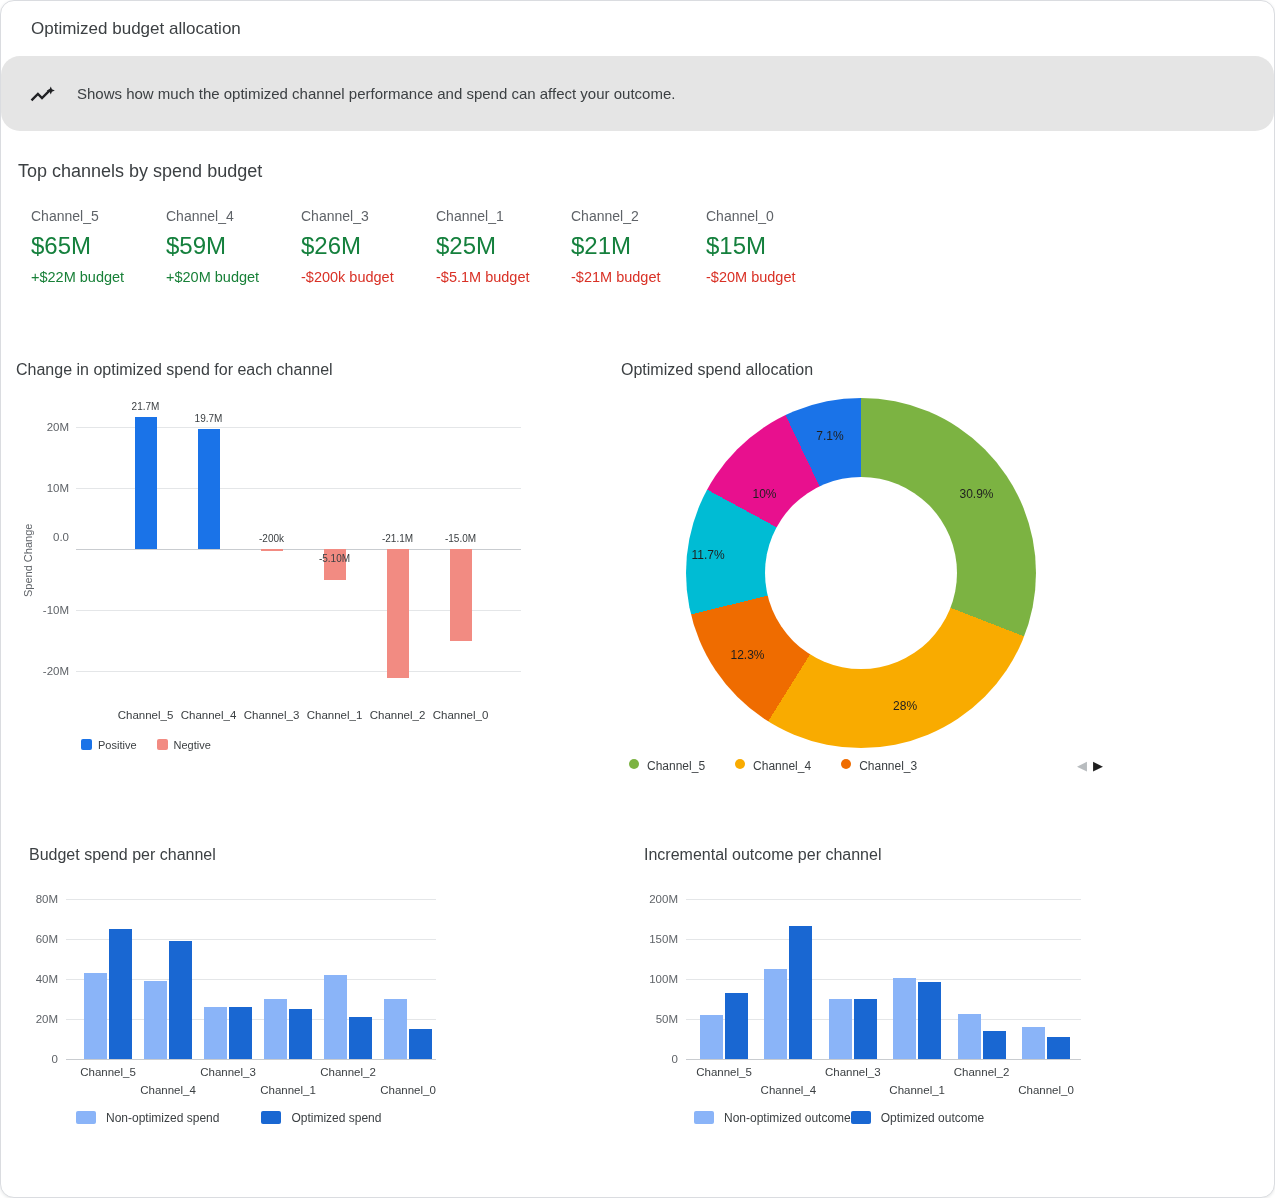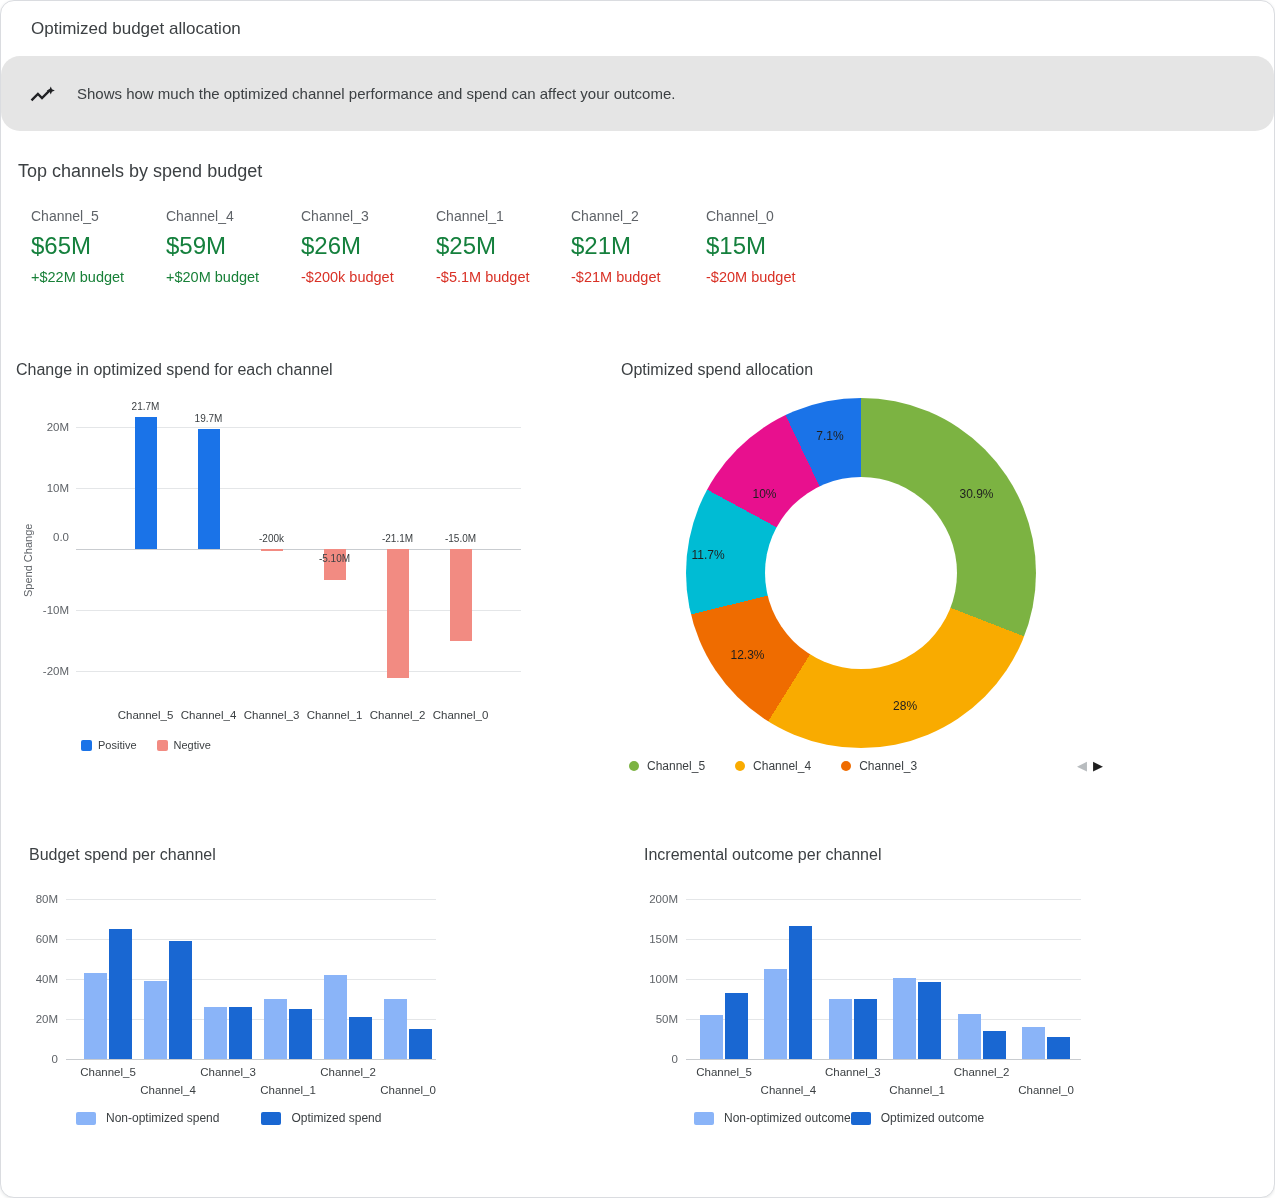--- a/index.html
+++ b/index.html
@@ -22,21 +22,21 @@
   .yaxis{position:absolute}
   .gridline{position:absolute;left:0;right:0;height:1px;background:#e4e6e8}
   .gridline.zero,.gridline.base{background:#c9ccd0}
   .ytick{position:absolute;right:0;font-size:11.5px;color:#5f6368;line-height:14px;white-space:nowrap}
   .bar{position:absolute}
   .barlabel{position:absolute;transform:translateX(-50%);font-size:10px;color:#3c4043;white-space:nowrap}
   .xlabels{position:absolute}
   .xlab{position:absolute;top:0;transform:translateX(-50%);font-size:11.5px;color:#3c4043;white-space:nowrap}
   .xlab.low{top:18px}
   .legend{position:absolute;display:flex;align-items:center}
-  .legend-item{display:inline-flex;align-items:center}
+  .legend-item{display:inline-flex;}
   .legend-sq{display:inline-block;border-radius:2px}
 
   
   #chart0{left:15px;top:358px;width:550px;height:410px}
   #chart0 .chart-title{position:absolute;left:0;top:2px}
   #chart0 .ylabel{position:absolute;left:6px;top:238px;transform:rotate(-90deg);transform-origin:0 0;font-size:11px;color:#5f6368;white-space:nowrap}
   #chart0 .yaxis{left:12px;top:37px;width:41px;height:310px}
   #chart0 .plot{left:60px;top:37px;width:445px;height:310px}
   #chart0 .xlabels{left:60px;top:350px;width:445px;height:16px}
   #chart0 .legend{left:65px;top:380px;gap:20px;font-size:11px}

